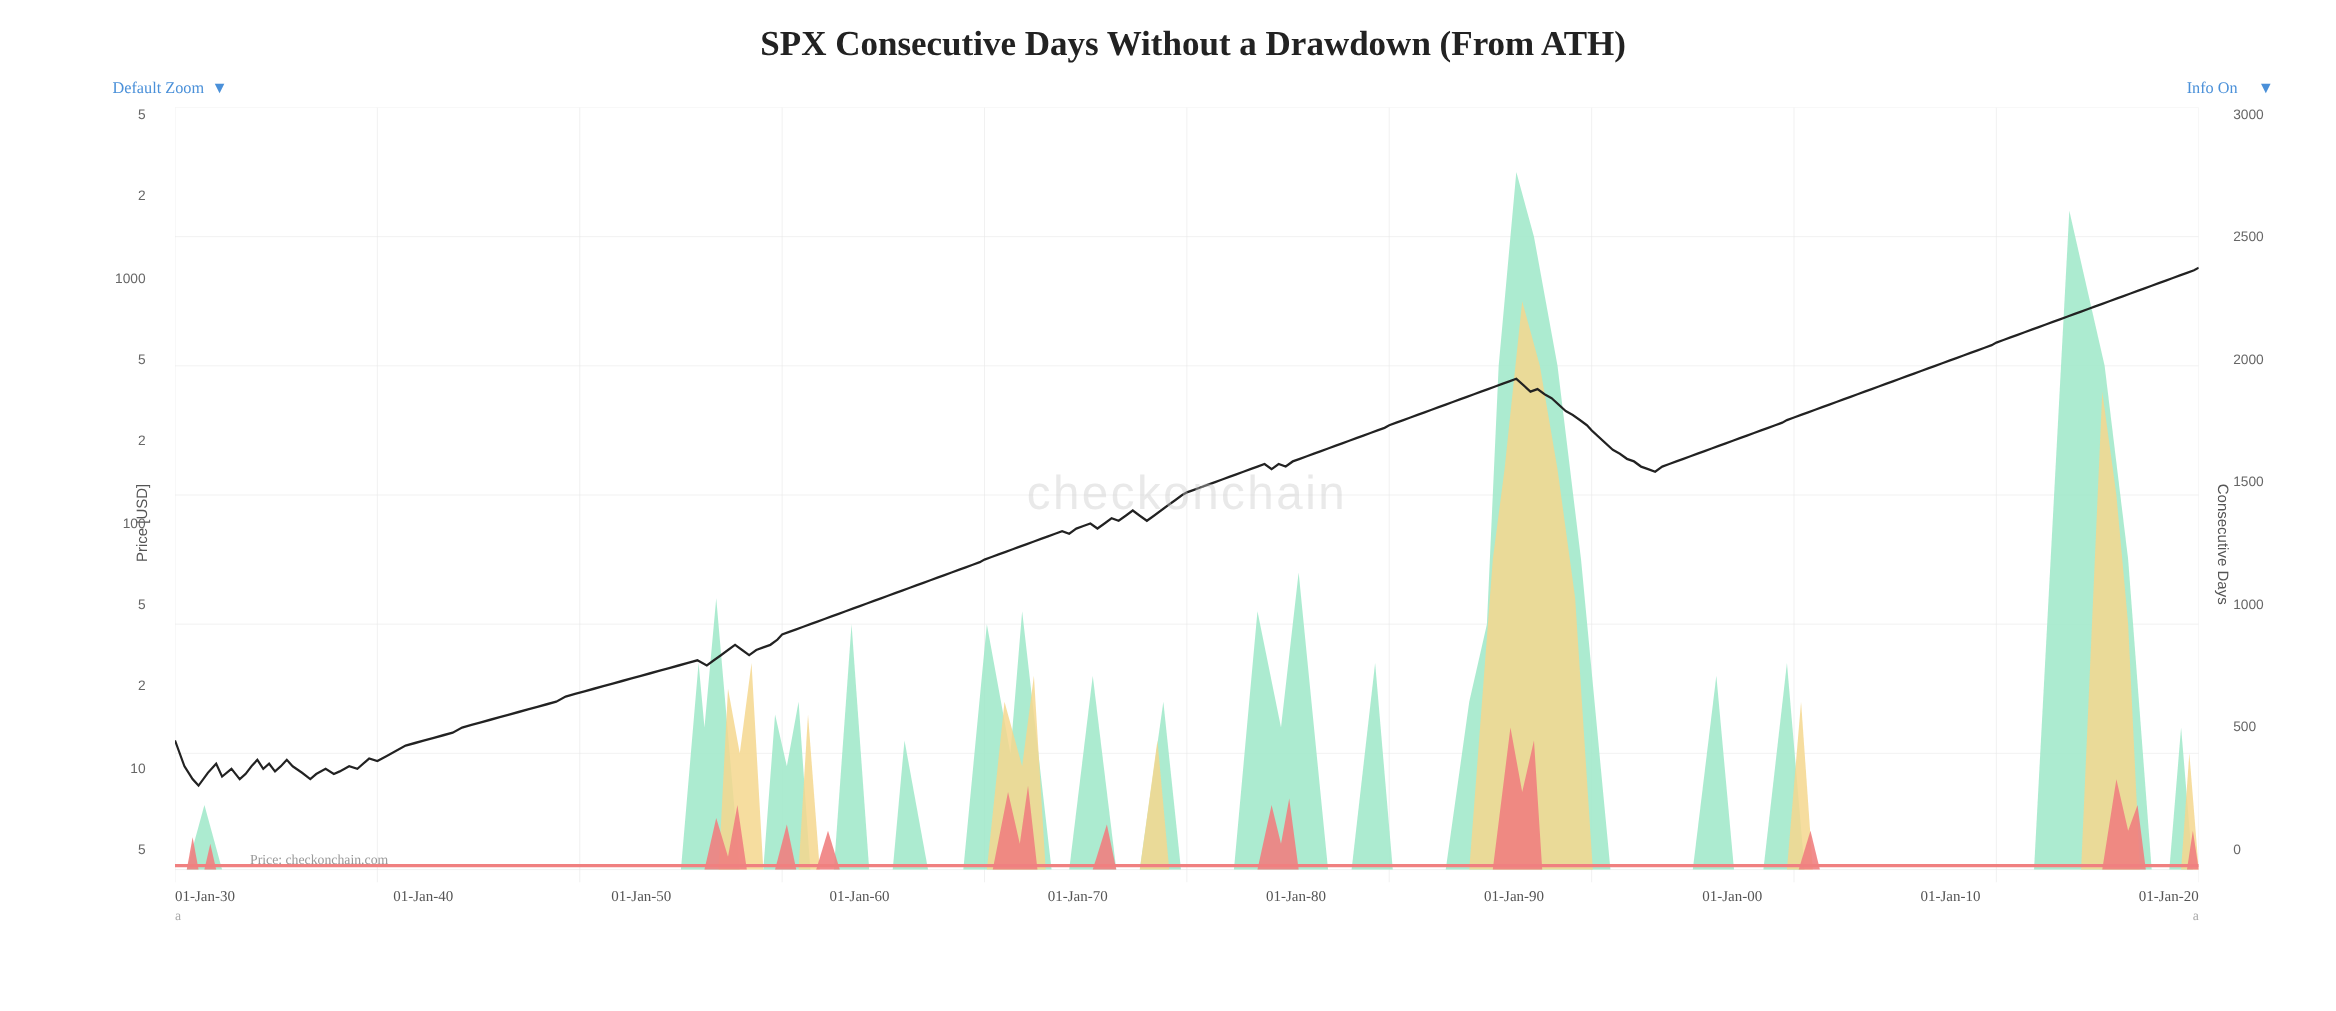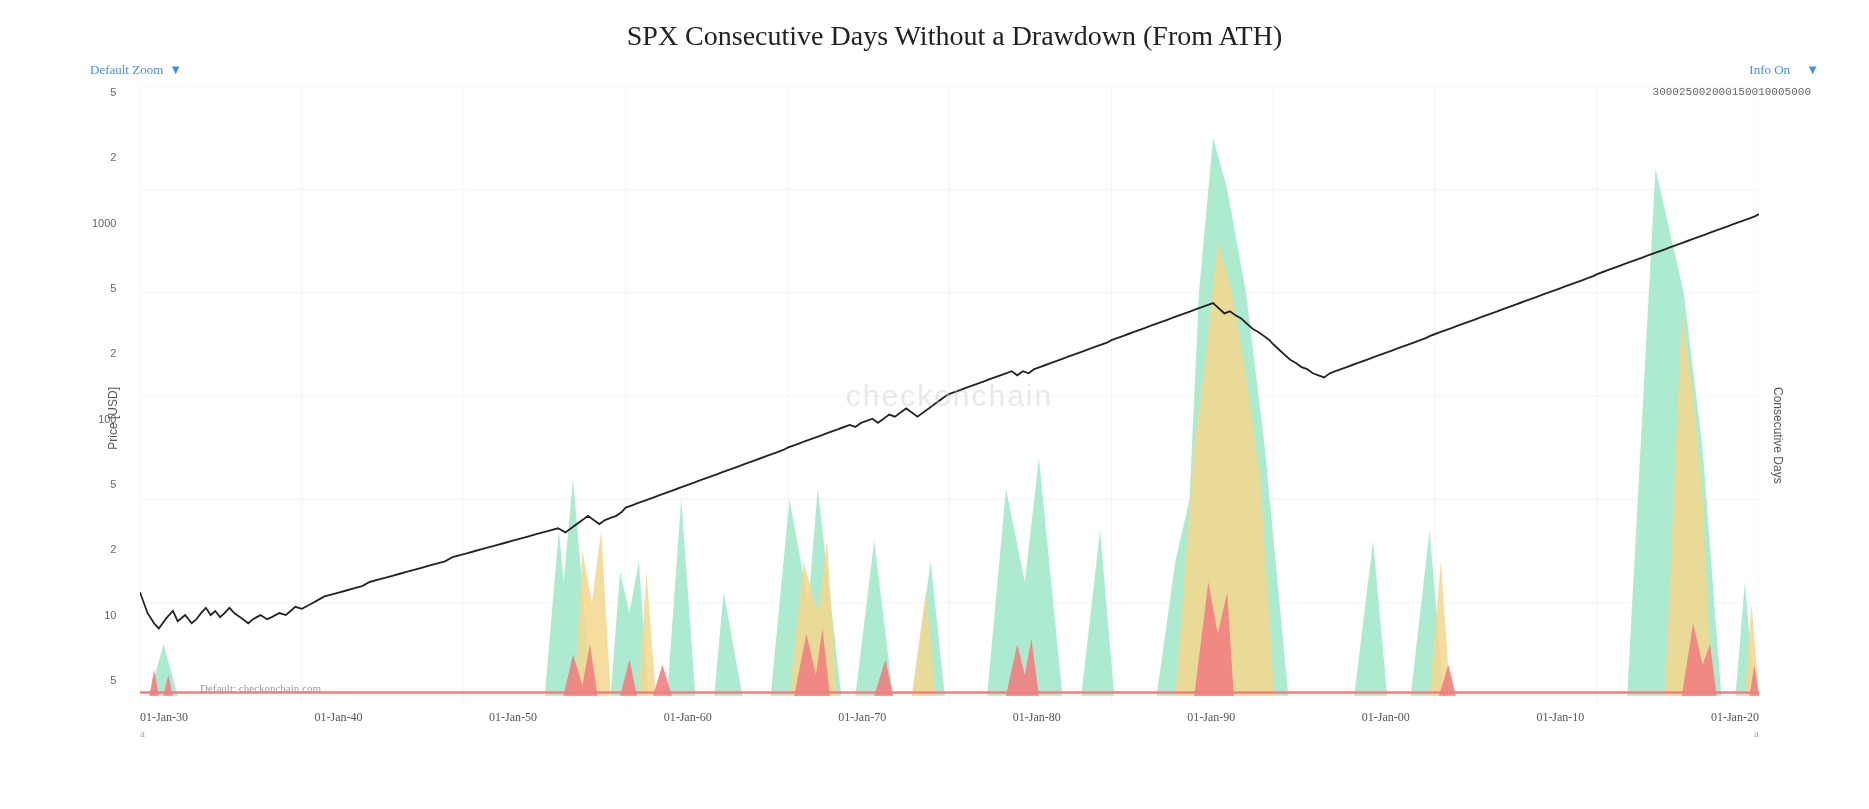--- a/index.html
+++ b/index.html
@@ -13,21 +13,21 @@
     .chart-container {
       width: 1869px;
       height: 809px;
       background: #fff;
       position: relative;
       padding: 20px 40px 60px 80px;
     }
     .chart-title {
       text-align: center;
       font-size: 28px;
-      font-weight: 400;
+      font-weight: 700;
       color: #222;
       margin-bottom: 10px;
       font-family: 'Georgia', serif;
     }
     .controls-row {
       display: flex;
       justify-content: space-between;
       margin-bottom: 8px;
       padding: 0 10px;
     }
@@ -76,21 +76,21 @@
     }
     .chart-svg {
       width: 100%;
       height: 100%;
     }
     .watermark {
       position: absolute;
       top: 50%;
       left: 50%;
       transform: translate(-50%, -50%);
-      font-size: 30px;
+      font-size: 38px;
       color: rgba(200,200,200,0.4);
       font-weight: 300;
       letter-spacing: 2px;
       pointer-events: none;
       white-space: nowrap;
       font-family: Arial, sans-serif;
     }
     .source-text {
       position: absolute;
       bottom: 12px;
@@ -145,21 +145,21 @@
       <span>1000</span>
       <span>5</span>
       <span>2</span>
       <span>100</span>
       <span>5</span>
       <span>2</span>
       <span>10</span>
       <span>5</span>
     </div>
 
-    <div style="position:absolute; right:-52px; top:0; height:600px; display:flex; flex-direction:row; justify-content:flex-start; align-items:flex-start; font-size:11px; color:#666; font-family:Liberation Mono, monospace;">
+    <div style="position:absolute; right:-52px; top:0; height:600px; display:flex; flex-direction:column; justify-content:space-between; align-items:flex-start; font-size:11px; color:#666; font-family:Liberation Sans, sans-serif;">
       <span>3000</span>
       <span>2500</span>
       <span>2000</span>
       <span>1500</span>
       <span>1000</span>
       <span>500</span>
       <span>0</span>
     </div>
 
     <div class="chart-area">
@@ -520,21 +520,21 @@
             1710,128
             1716,126
             1720,124
           "></polyline>
       </svg>
 
       
       <div class="watermark">checkonchain</div>
       
       
-      <div class="source-text">Default: checkonchain.com</div>
+      <div class="source-text">Price: checkonchain.com</div>
     </div>
 
     <div class="x-axis-labels">
       <span>01-Jan-30</span>
       <span>01-Jan-40</span>
       <span>01-Jan-50</span>
       <span>01-Jan-60</span>
       <span>01-Jan-70</span>
       <span>01-Jan-80</span>
       <span>01-Jan-90</span>

